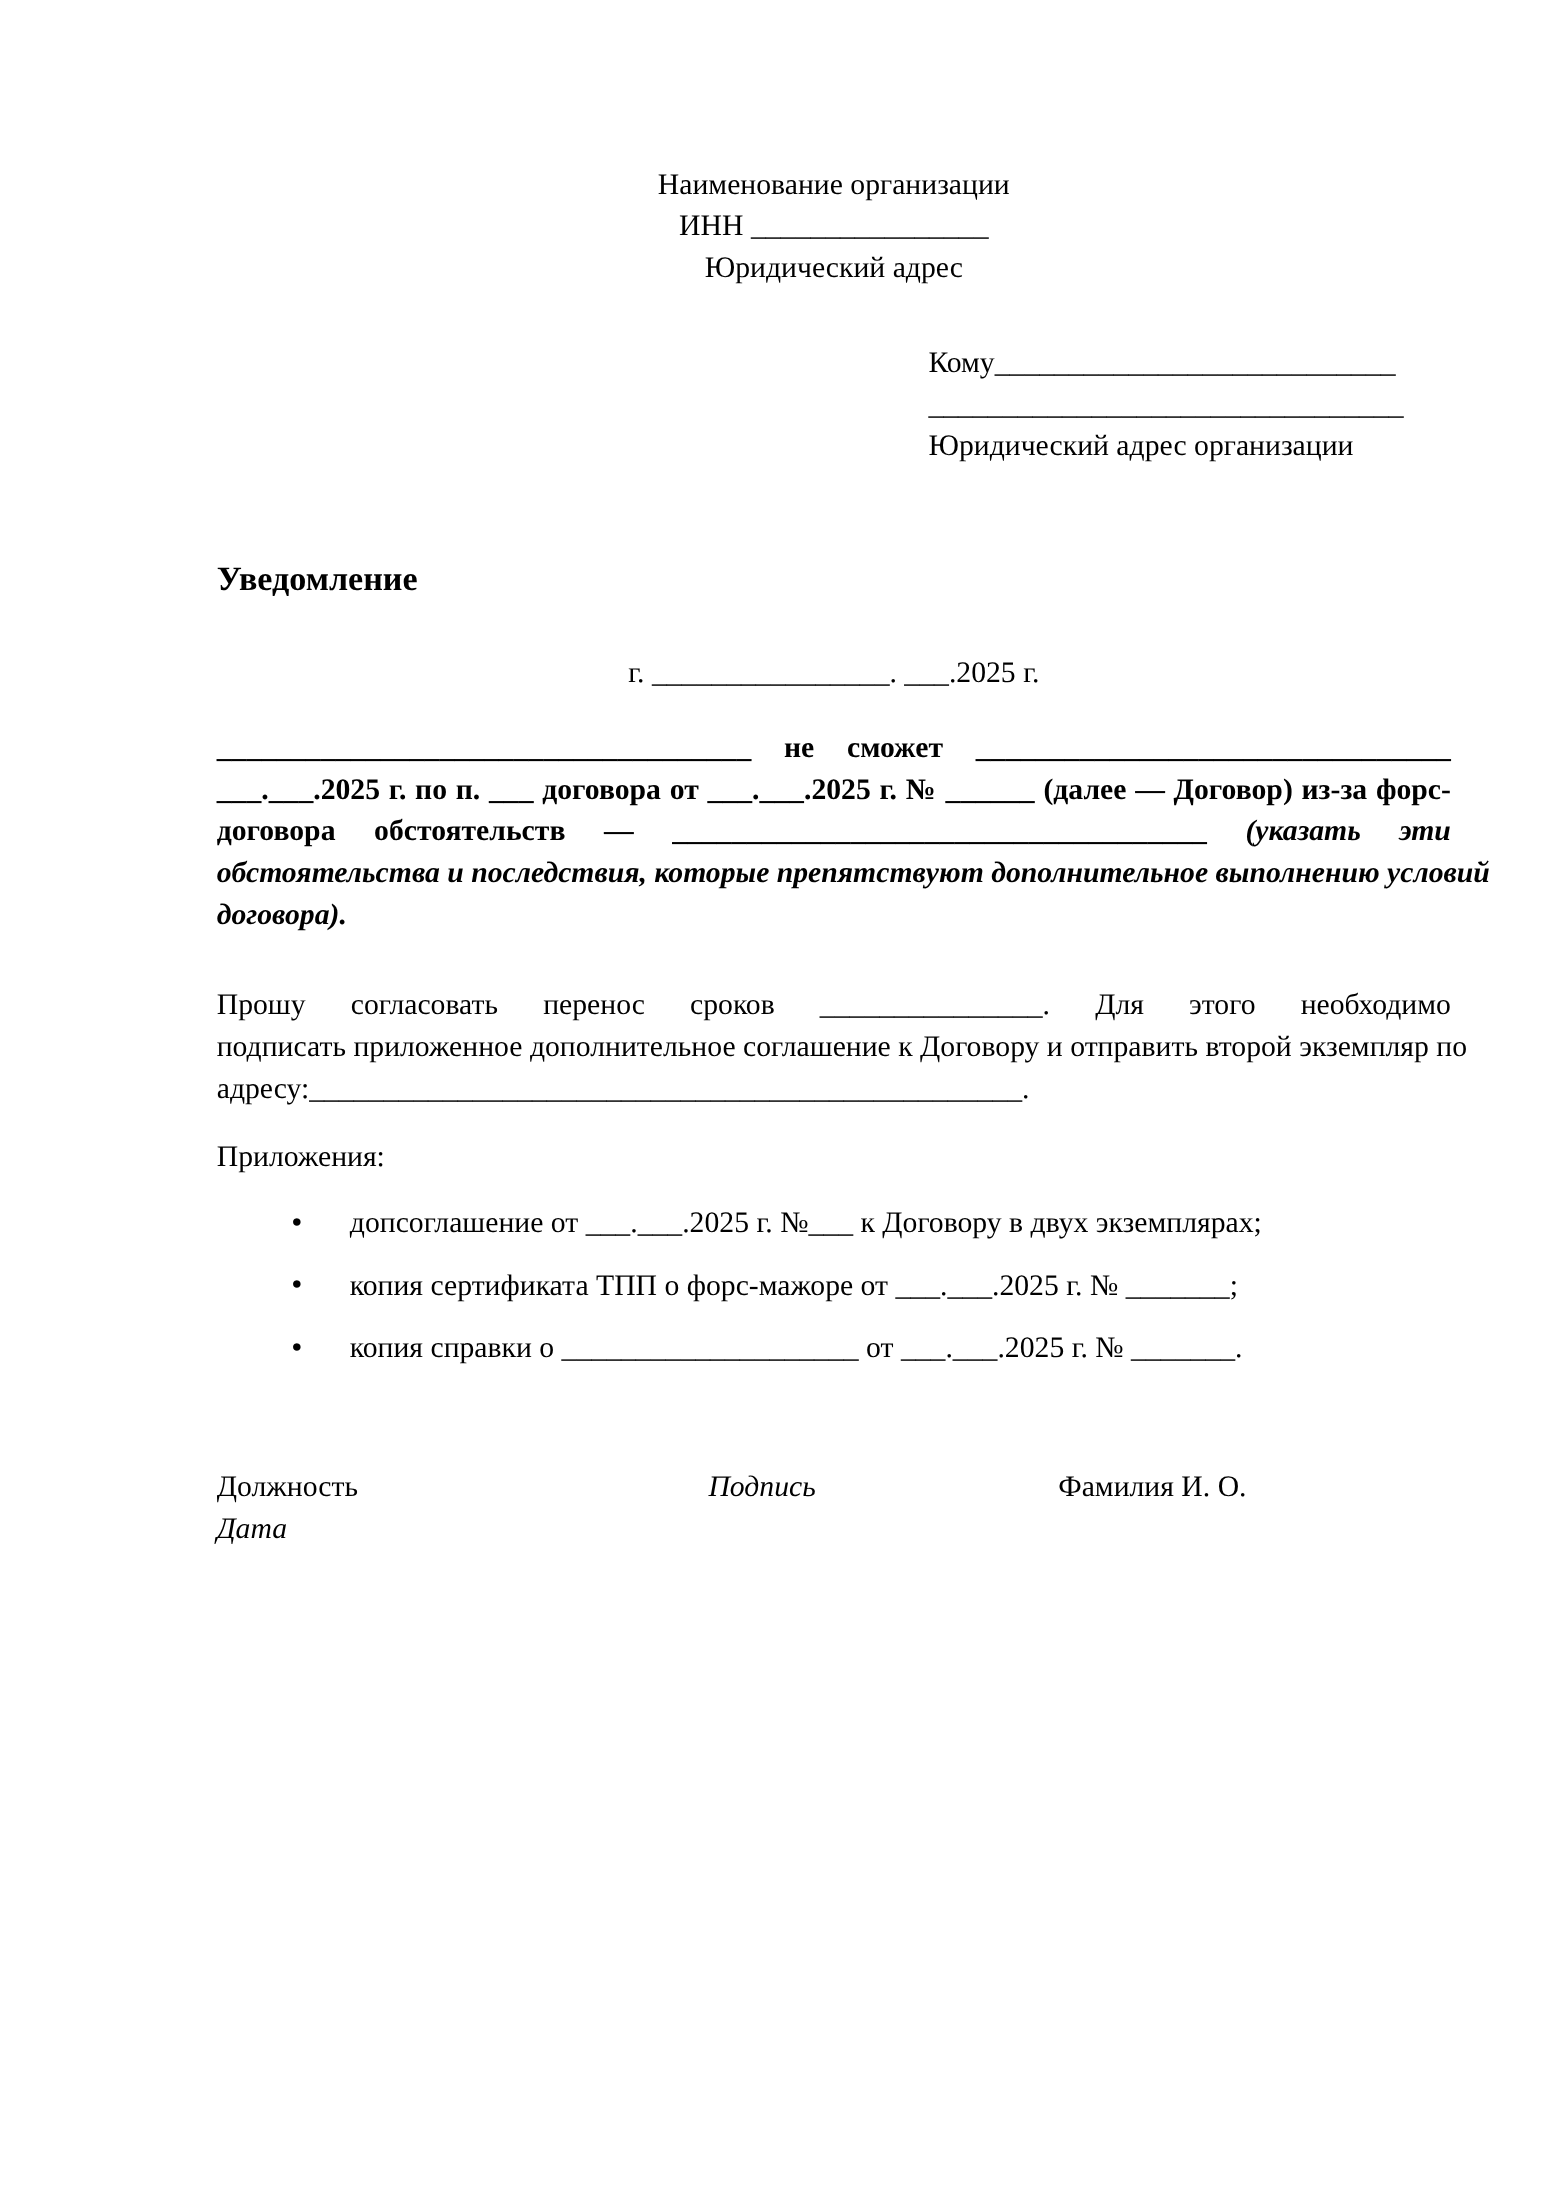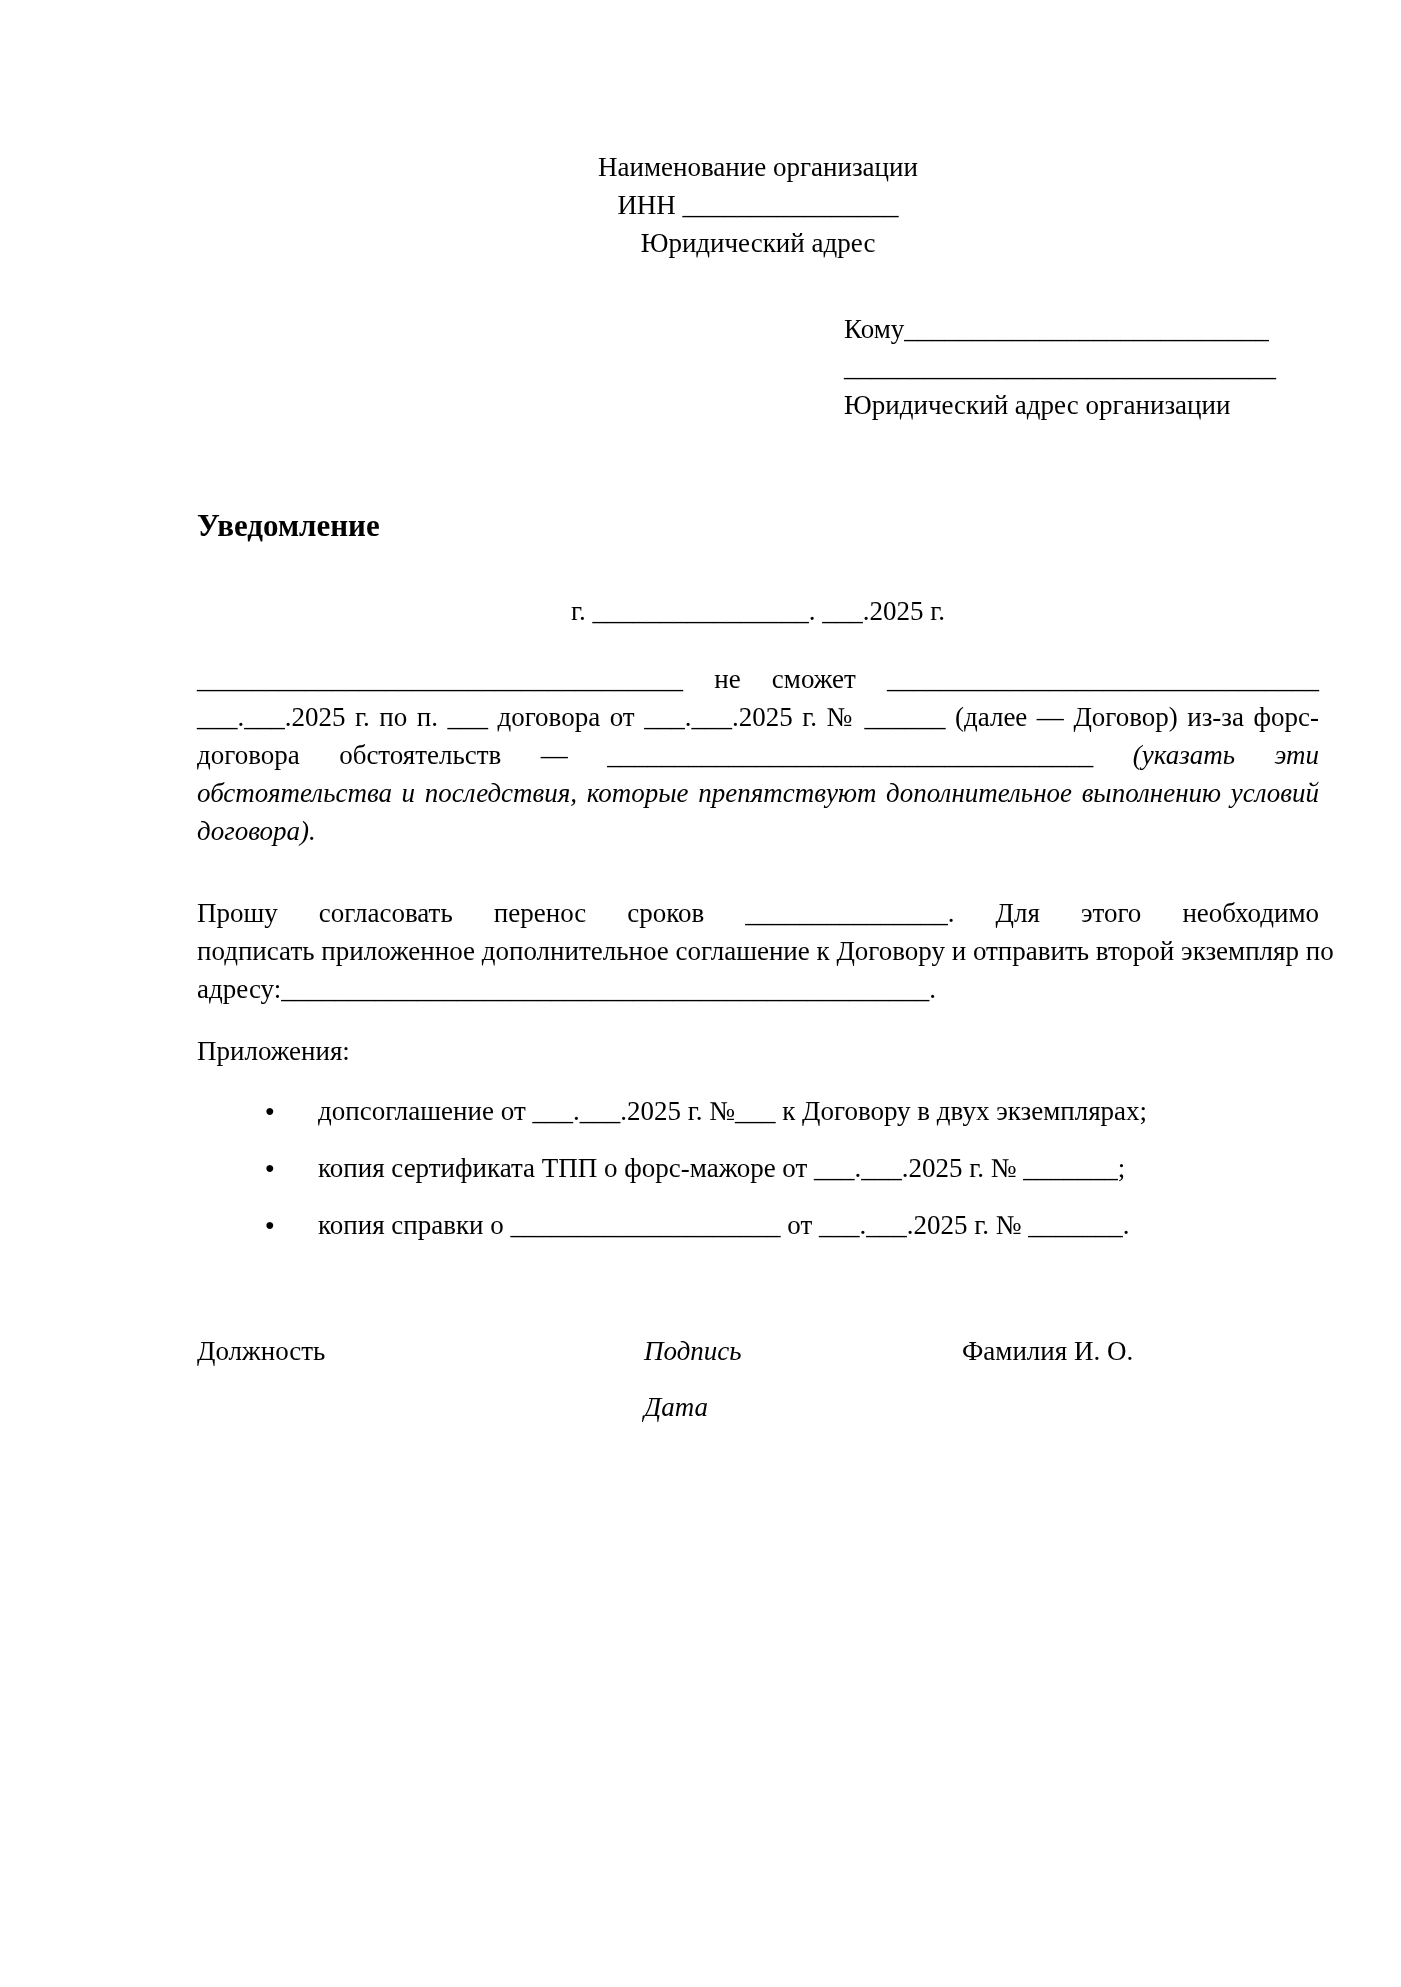--- a/index.html
+++ b/index.html
@@ -29,38 +29,38 @@
     font-size: 31px;
     line-height: 40px;
   }
 
   .dateline {
     margin-top: 46px;
     display: flex;
     justify-content: center;
   }
 
-  .p1 { margin-top: 30px; }
+  .p1 { margin-top: 30px; font-weight: bold; }
   .p2 { margin-top: 20px; }
   .p3 { margin-top: 44px; }
 
   .att-heading { margin-top: 24px; }
   .att-list { margin-top: 22px; }
   .att-item { display: flex; margin-bottom: 19px; }
   .bullet {
     display: inline-block;
     box-sizing: content-box;
     padding-left: 68px;
     width: 53px;
     font-size: 16px;
     flex: none;
   }
 
   .sig-row  { margin-top: 88px; display: flex; }
-  .sig-row2 { margin-top: 18px; display: flex; }
+  .sig-row2 { display: flex; flex-direction: column; }
   .sig-c1 { width: 447px; flex: none; }
   .sig-c2 { width: 318px; flex: none; }
   .sig-c3 { flex: 1; }
 </style>
 </head>
 <body>
 
 <div class="page">
 
   <div class="sender">

